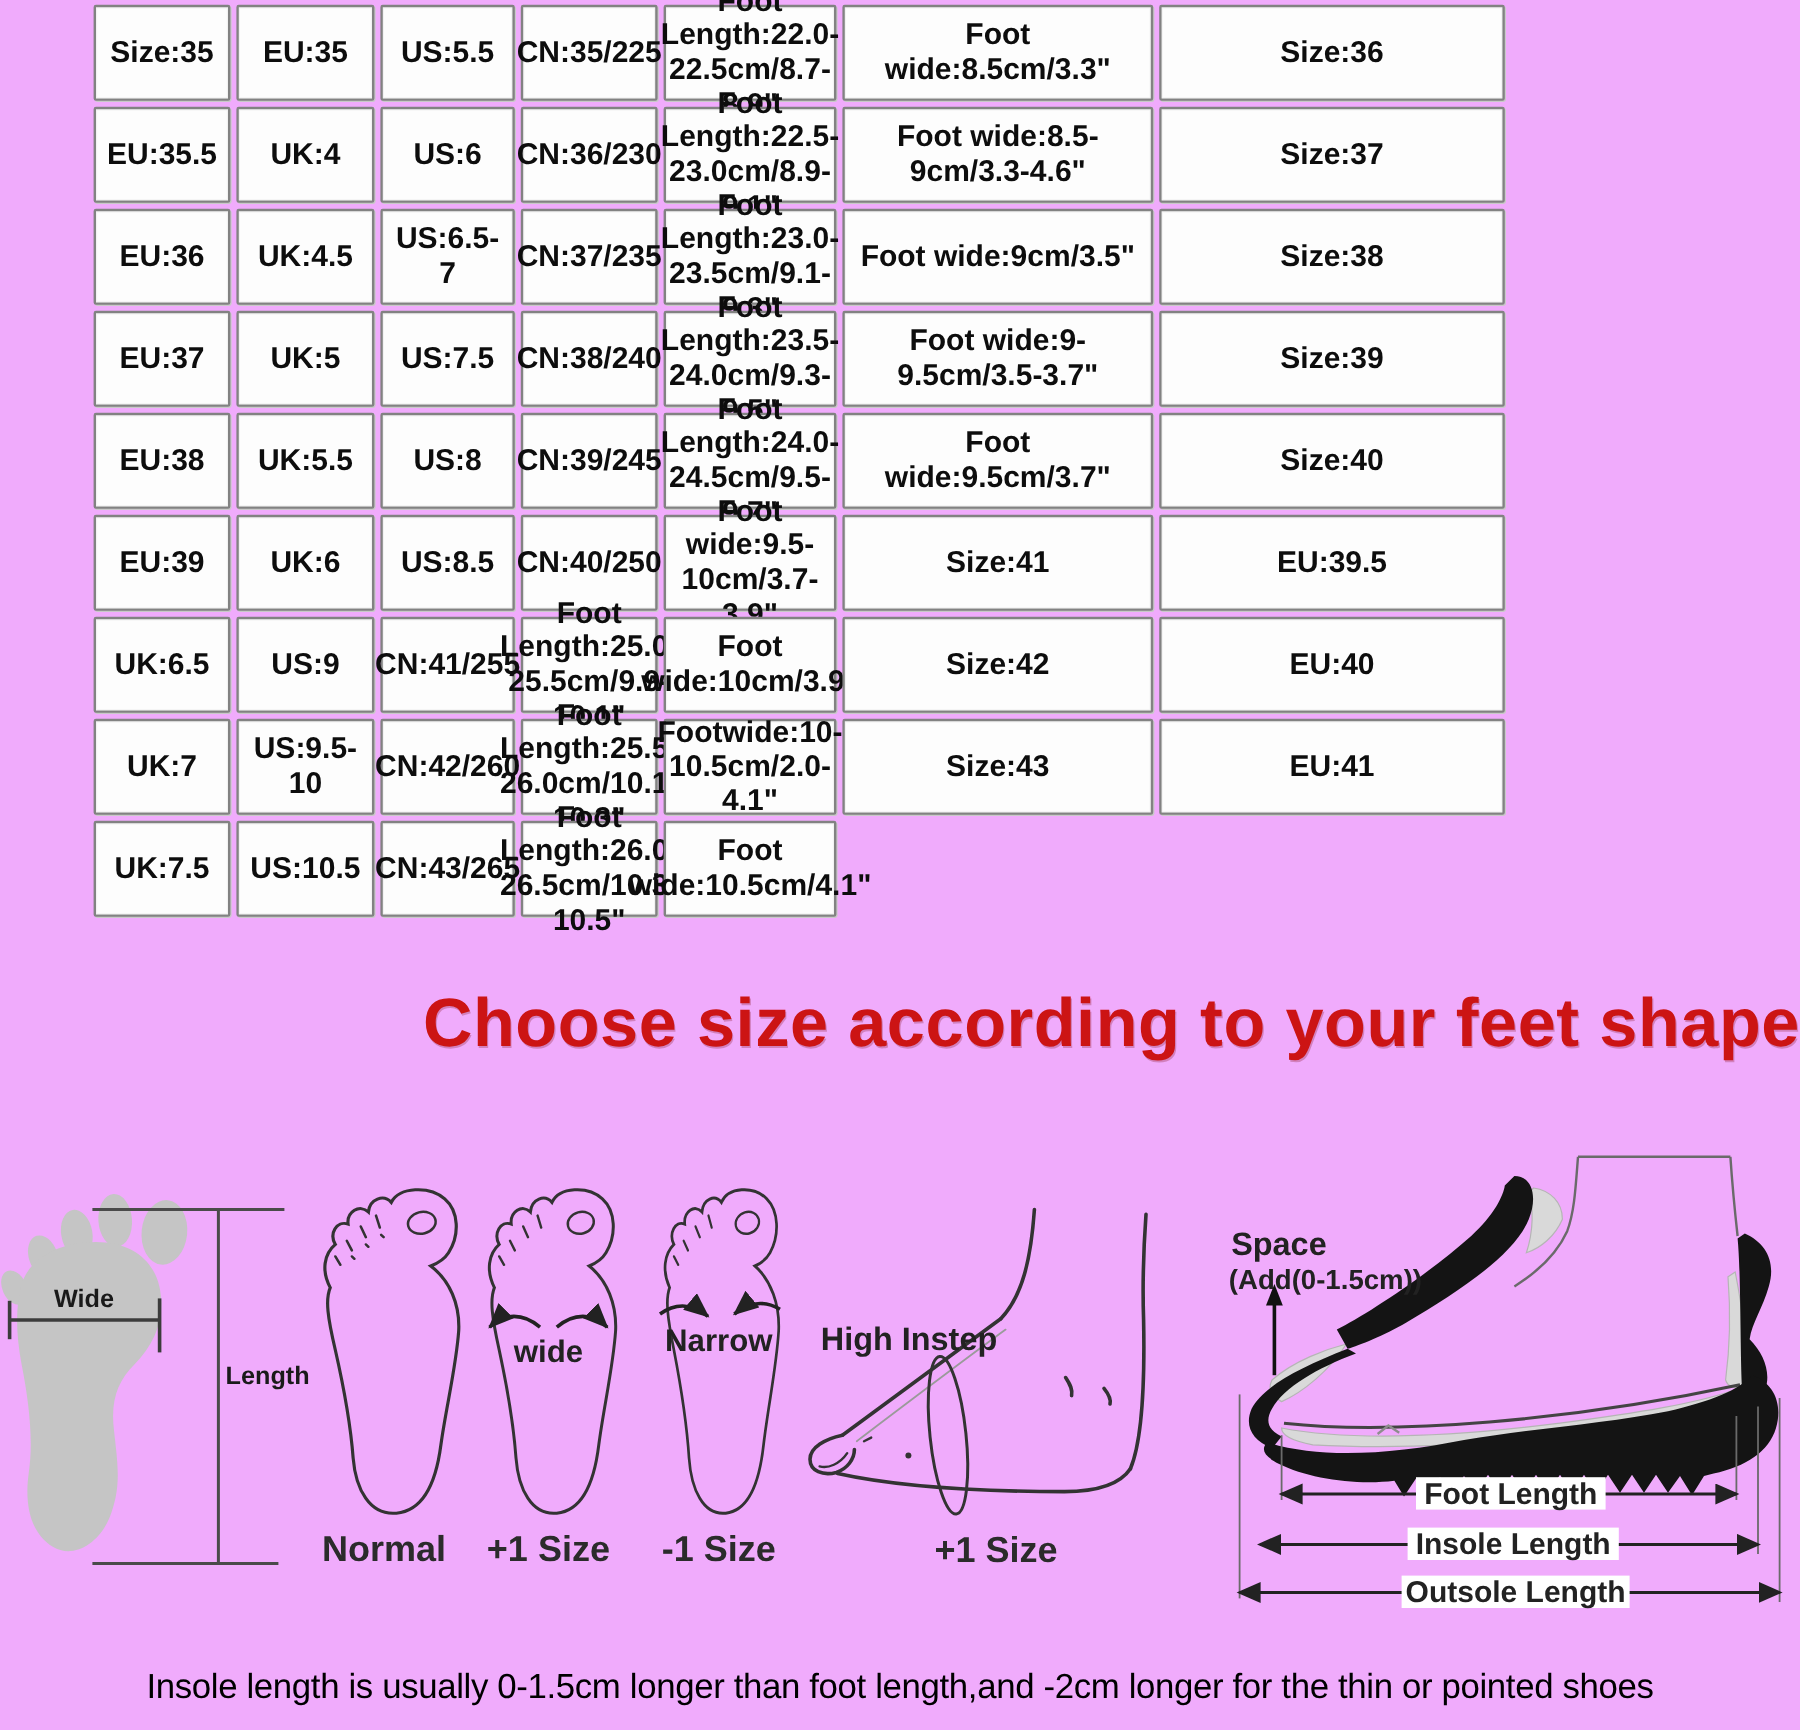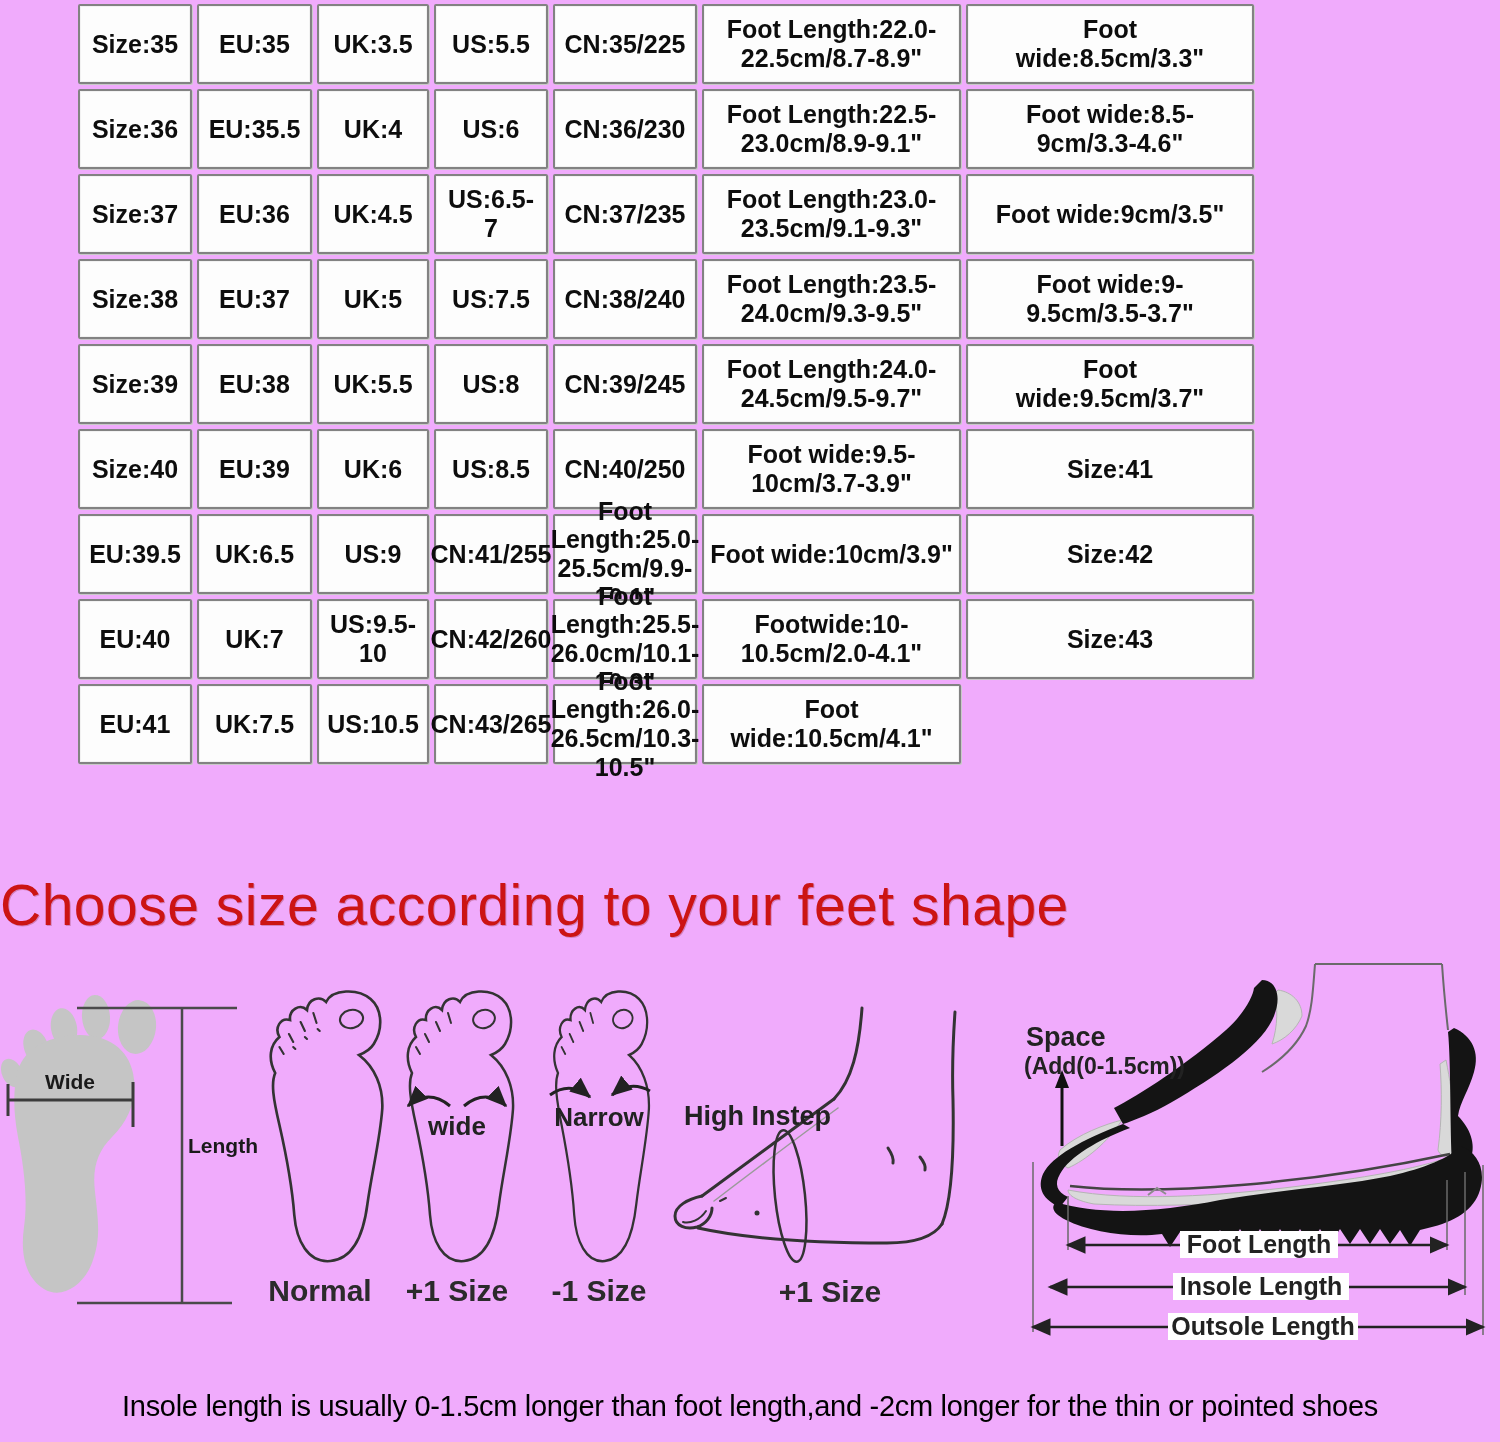--- a/index.html
+++ b/index.html
@@ -8,41 +8,40 @@
   
   .size-table{position:absolute;left:78px;top:4px;display:grid;
       grid-template-columns:114px 115px 112px 114px 144px 259px 288px;
       grid-auto-rows:80px;gap:5px;}
   .tcell{display:flex;align-items:center;justify-content:center;text-align:center;
       font-weight:bold;font-size:25px;line-height:1.15;color:#0d0d0d;
       background:#fdfdfd;border:2px solid #828282;border-radius:2px;
       box-shadow:1px 1px 0 #c9c9c9, inset 0 0 0 1px #f2f2f2;
       white-space:pre-line;padding:0 3px;}
   
-  .heading{position:absolute;left:0;top:872px;width:100%;text-align:left;
-      font-size:57px;font-weight:normal;letter-spacing:0.5px;
+  .heading{position:absolute;left:0;top:820px;width:100%;text-align:right;
+      font-size:57px;font-weight:bold;letter-spacing:0.5px;
       text-shadow:1px 1px 0 rgba(120,0,0,.25);}
   
   .dsvg{position:absolute;}
   .cap{font-size:30px;font-weight:600;fill:#2b2b2b;}
   .anno{font-size:26px;font-weight:600;fill:#222;}
   .mlabel{font-size:25px;font-weight:600;fill:#222;}
   
   .footnote{position:absolute;left:0;top:1390px;width:100%;text-align:center;
       font-size:29px;font-weight:normal;letter-spacing:-0.3px;color:#000;}
 </style>
 </head>
 <body>
 
 <div class="page">
 
   <div class="size-table">
     <div class="tcell">Size:35</div>
     <div class="tcell">EU:35</div>
-    <div class="tcell">UK:3.5</div>
     <div class="tcell">US:5.5</div>
     <div class="tcell">CN:35/225</div>
     <div class="tcell">Foot Length:22.0-
 22.5cm/8.7-8.9"</div>
     <div class="tcell">Foot
 wide:8.5cm/3.3"</div>
 
     <div class="tcell">Size:36</div>
     <div class="tcell">EU:35.5</div>
     <div class="tcell">UK:4</div>

